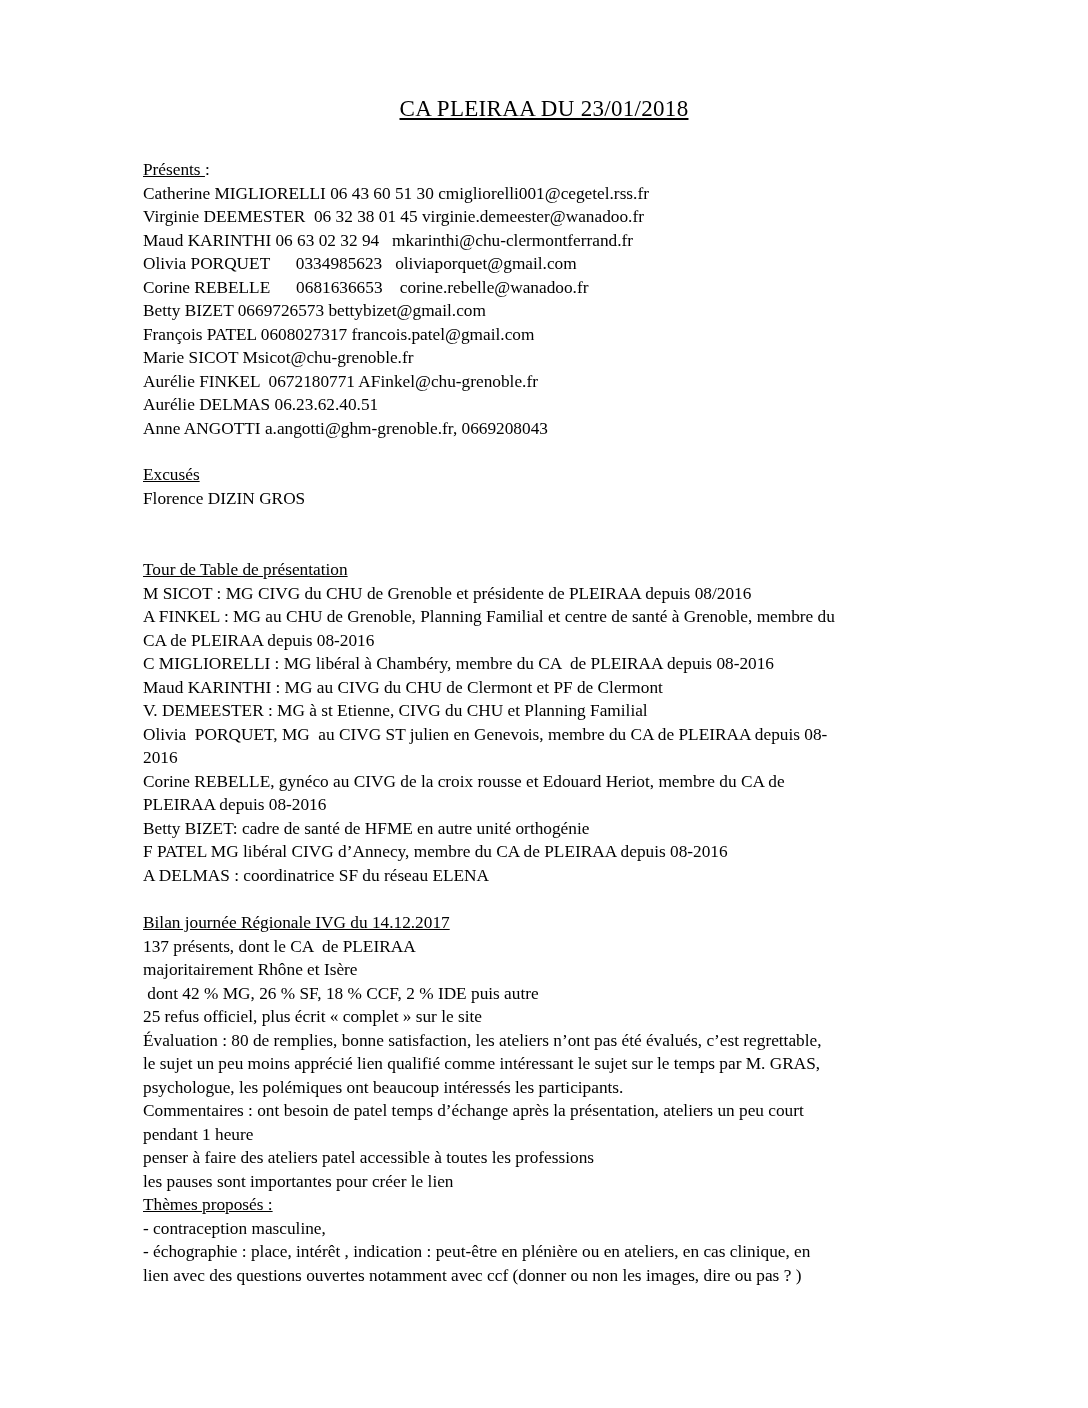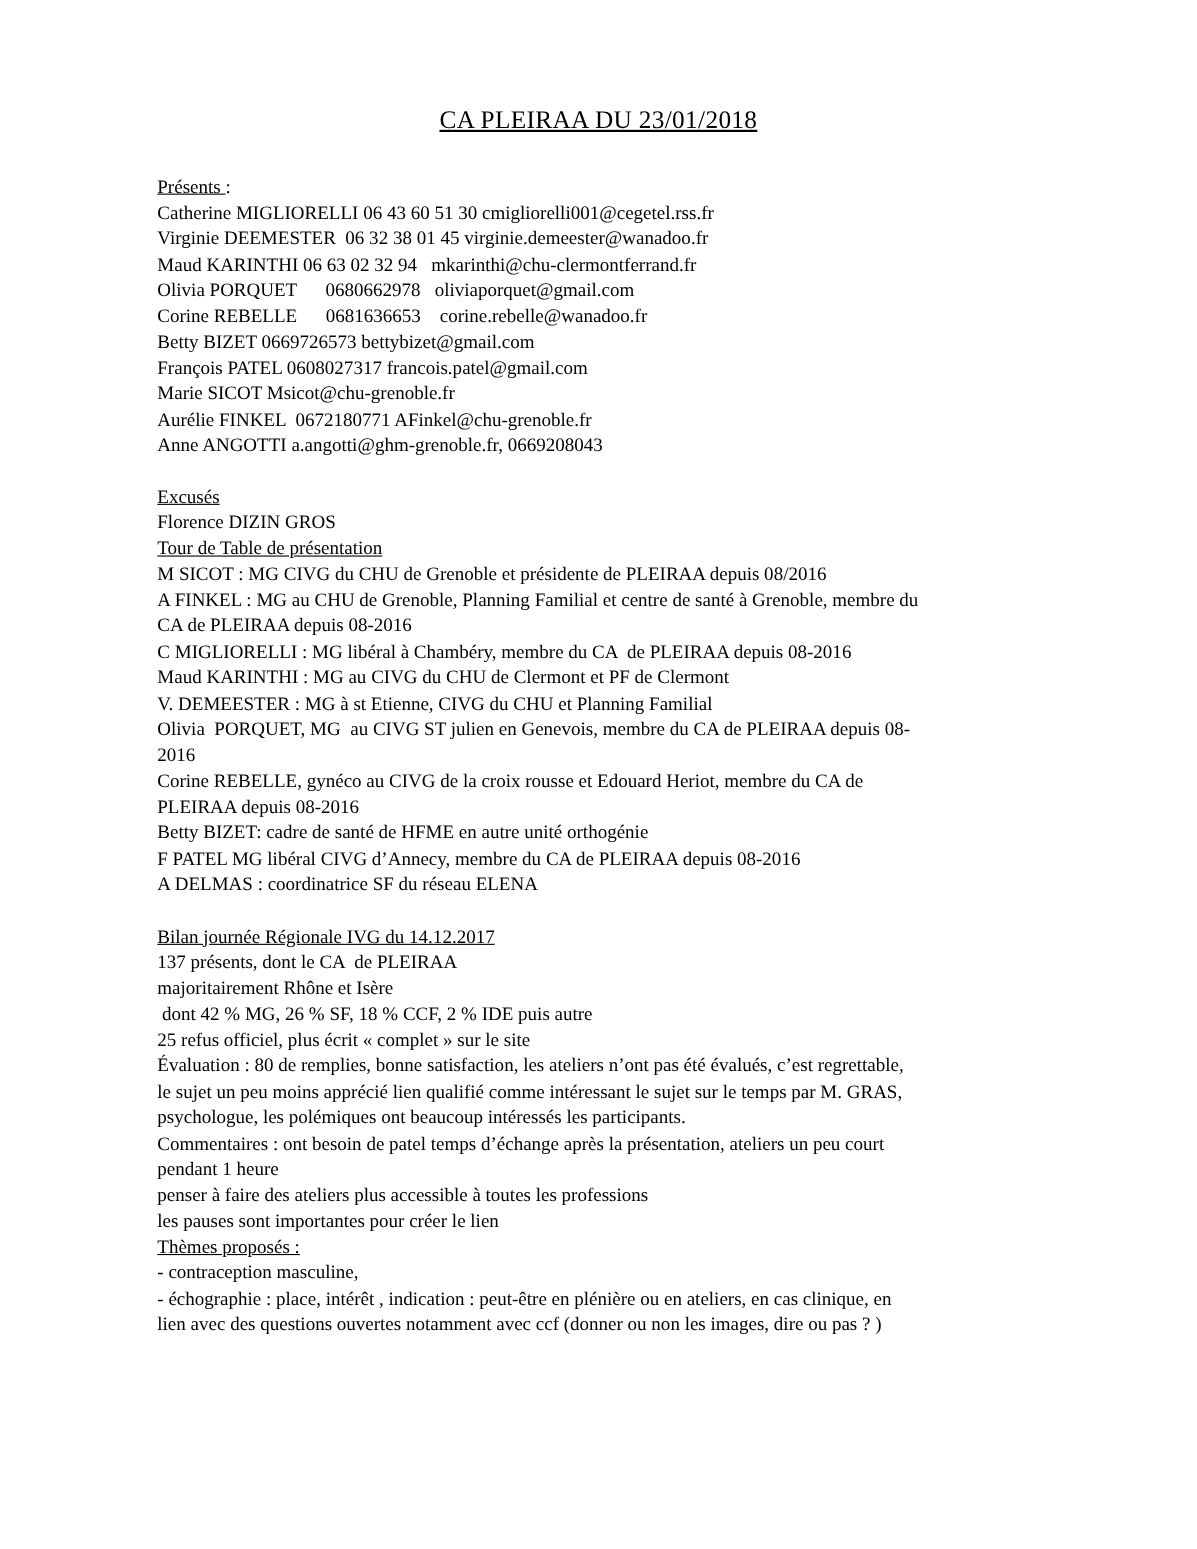--- a/index.html
+++ b/index.html
@@ -33,42 +33,43 @@
     left: 143px;
     width: 870px;
   }
   .line {
     font-size: 17.3px;
     line-height: 23.5px;
     white-space: pre-wrap;
   }
   .u { text-decoration: underline; }
   .section-excuses { margin-top: 23px; }
-  .section-tour    { }
+  .section-tour    { margin-top: 48px; }
   .section-bilan   { margin-top: 24px; }
 </style>
 </head>
 <body>
 
 <div class="page">
   <div class="title">
     <span class="u">CA PLEIRAA DU 23/01/2018</span>
   </div>
   <div class="content" id="sections">
       <div class="section section-presents">
         <div class="line heading"><span class="u">Présents </span><span>:</span></div>
         <div class="line">Catherine MIGLIORELLI 06 43 60 51 30 cmigliorelli001@cegetel.rss.fr</div>
         <div class="line">Virginie DEEMESTER  06 32 38 01 45 virginie.demeester@wanadoo.fr</div>
         <div class="line">Maud KARINTHI 06 63 02 32 94   mkarinthi@chu-clermontferrand.fr</div>
-        <div class="line">Olivia PORQUET      0680662978   oliviaporquet@gmail.com</div>
+        <div class="line">Olivia PORQUET      0334985623   oliviaporquet@gmail.com</div>
         <div class="line">Corine REBELLE      0681636653    corine.rebelle@wanadoo.fr</div>
         <div class="line">Betty BIZET 0669726573 bettybizet@gmail.com</div>
         <div class="line">François PATEL 0608027317 francois.patel@gmail.com</div>
         <div class="line">Marie SICOT Msicot@chu-grenoble.fr</div>
         <div class="line">Aurélie FINKEL  0672180771 AFinkel@chu-grenoble.fr</div>
+        <div class="line">Aurélie DELMAS 06.23.62.40.51</div>
         <div class="line">Anne ANGOTTI a.angotti@ghm-grenoble.fr, 0669208043</div>
       </div>
       <div class="section section-excuses">
         <div class="line heading"><span class="u">Excusés</span></div>
         <div class="line">Florence DIZIN GROS</div>
       </div>
       <div class="section section-tour">
         <div class="line heading"><span class="u">Tour de Table de présentation</span></div>
         <div class="line">M SICOT : MG CIVG du CHU de Grenoble et présidente de PLEIRAA depuis 08/2016</div>
         <div class="line">A FINKEL : MG au CHU de Grenoble, Planning Familial et centre de santé à Grenoble, membre du</div>
@@ -88,21 +89,21 @@
         <div class="line heading"><span class="u">Bilan journée Régionale IVG du 14.12.2017</span></div>
         <div class="line">137 présents, dont le CA  de PLEIRAA</div>
         <div class="line">majoritairement Rhône et Isère</div>
         <div class="line"> dont 42 % MG, 26 % SF, 18 % CCF, 2 % IDE puis autre</div>
         <div class="line">25 refus officiel, plus écrit « complet » sur le site</div>
         <div class="line">Évaluation : 80 de remplies, bonne satisfaction, les ateliers n’ont pas été évalués, c’est regrettable,</div>
         <div class="line">le sujet un peu moins apprécié lien qualifié comme intéressant le sujet sur le temps par M. GRAS,</div>
         <div class="line">psychologue, les polémiques ont beaucoup intéressés les participants.</div>
         <div class="line">Commentaires : ont besoin de patel temps d’échange après la présentation, ateliers un peu court</div>
         <div class="line">pendant 1 heure</div>
-        <div class="line">penser à faire des ateliers plus accessible à toutes les professions</div>
+        <div class="line">penser à faire des ateliers patel accessible à toutes les professions</div>
         <div class="line">les pauses sont importantes pour créer le lien</div>
         <div class="line u">Thèmes proposés :</div>
         <div class="line">- contraception masculine,</div>
         <div class="line">- échographie : place, intérêt , indication : peut-être en plénière ou en ateliers, en cas clinique, en</div>
         <div class="line">lien avec des questions ouvertes notamment avec ccf (donner ou non les images, dire ou pas ? )</div>
       </div>
     </div>
 </div>
 
 </body></html>

